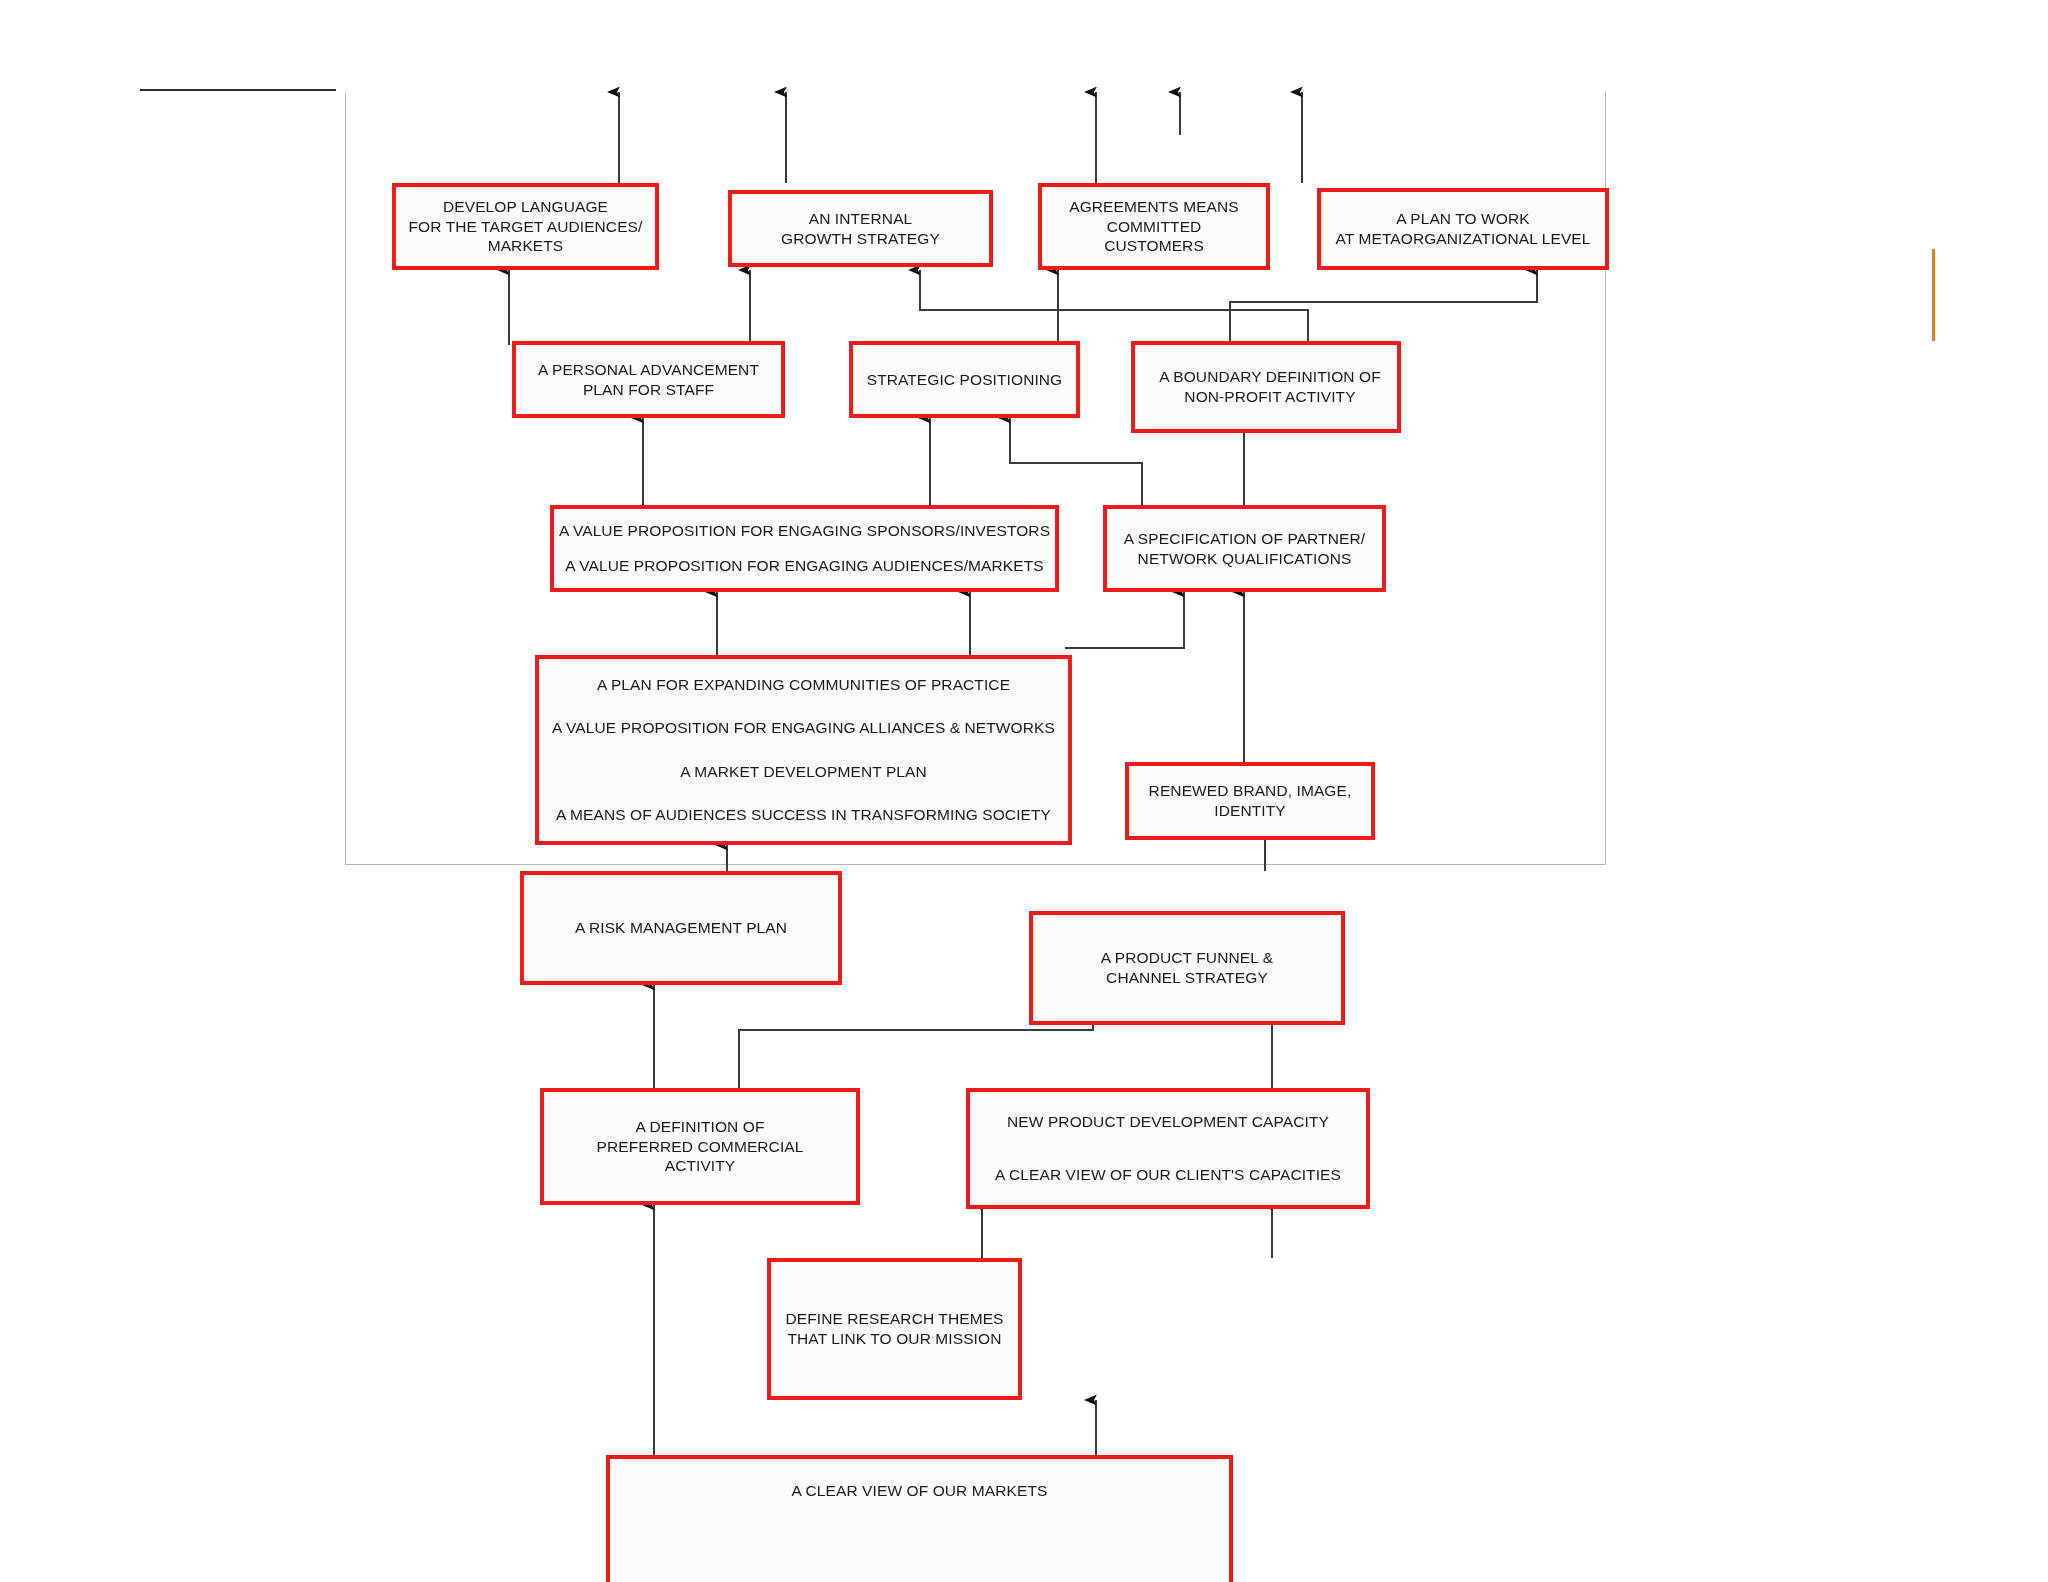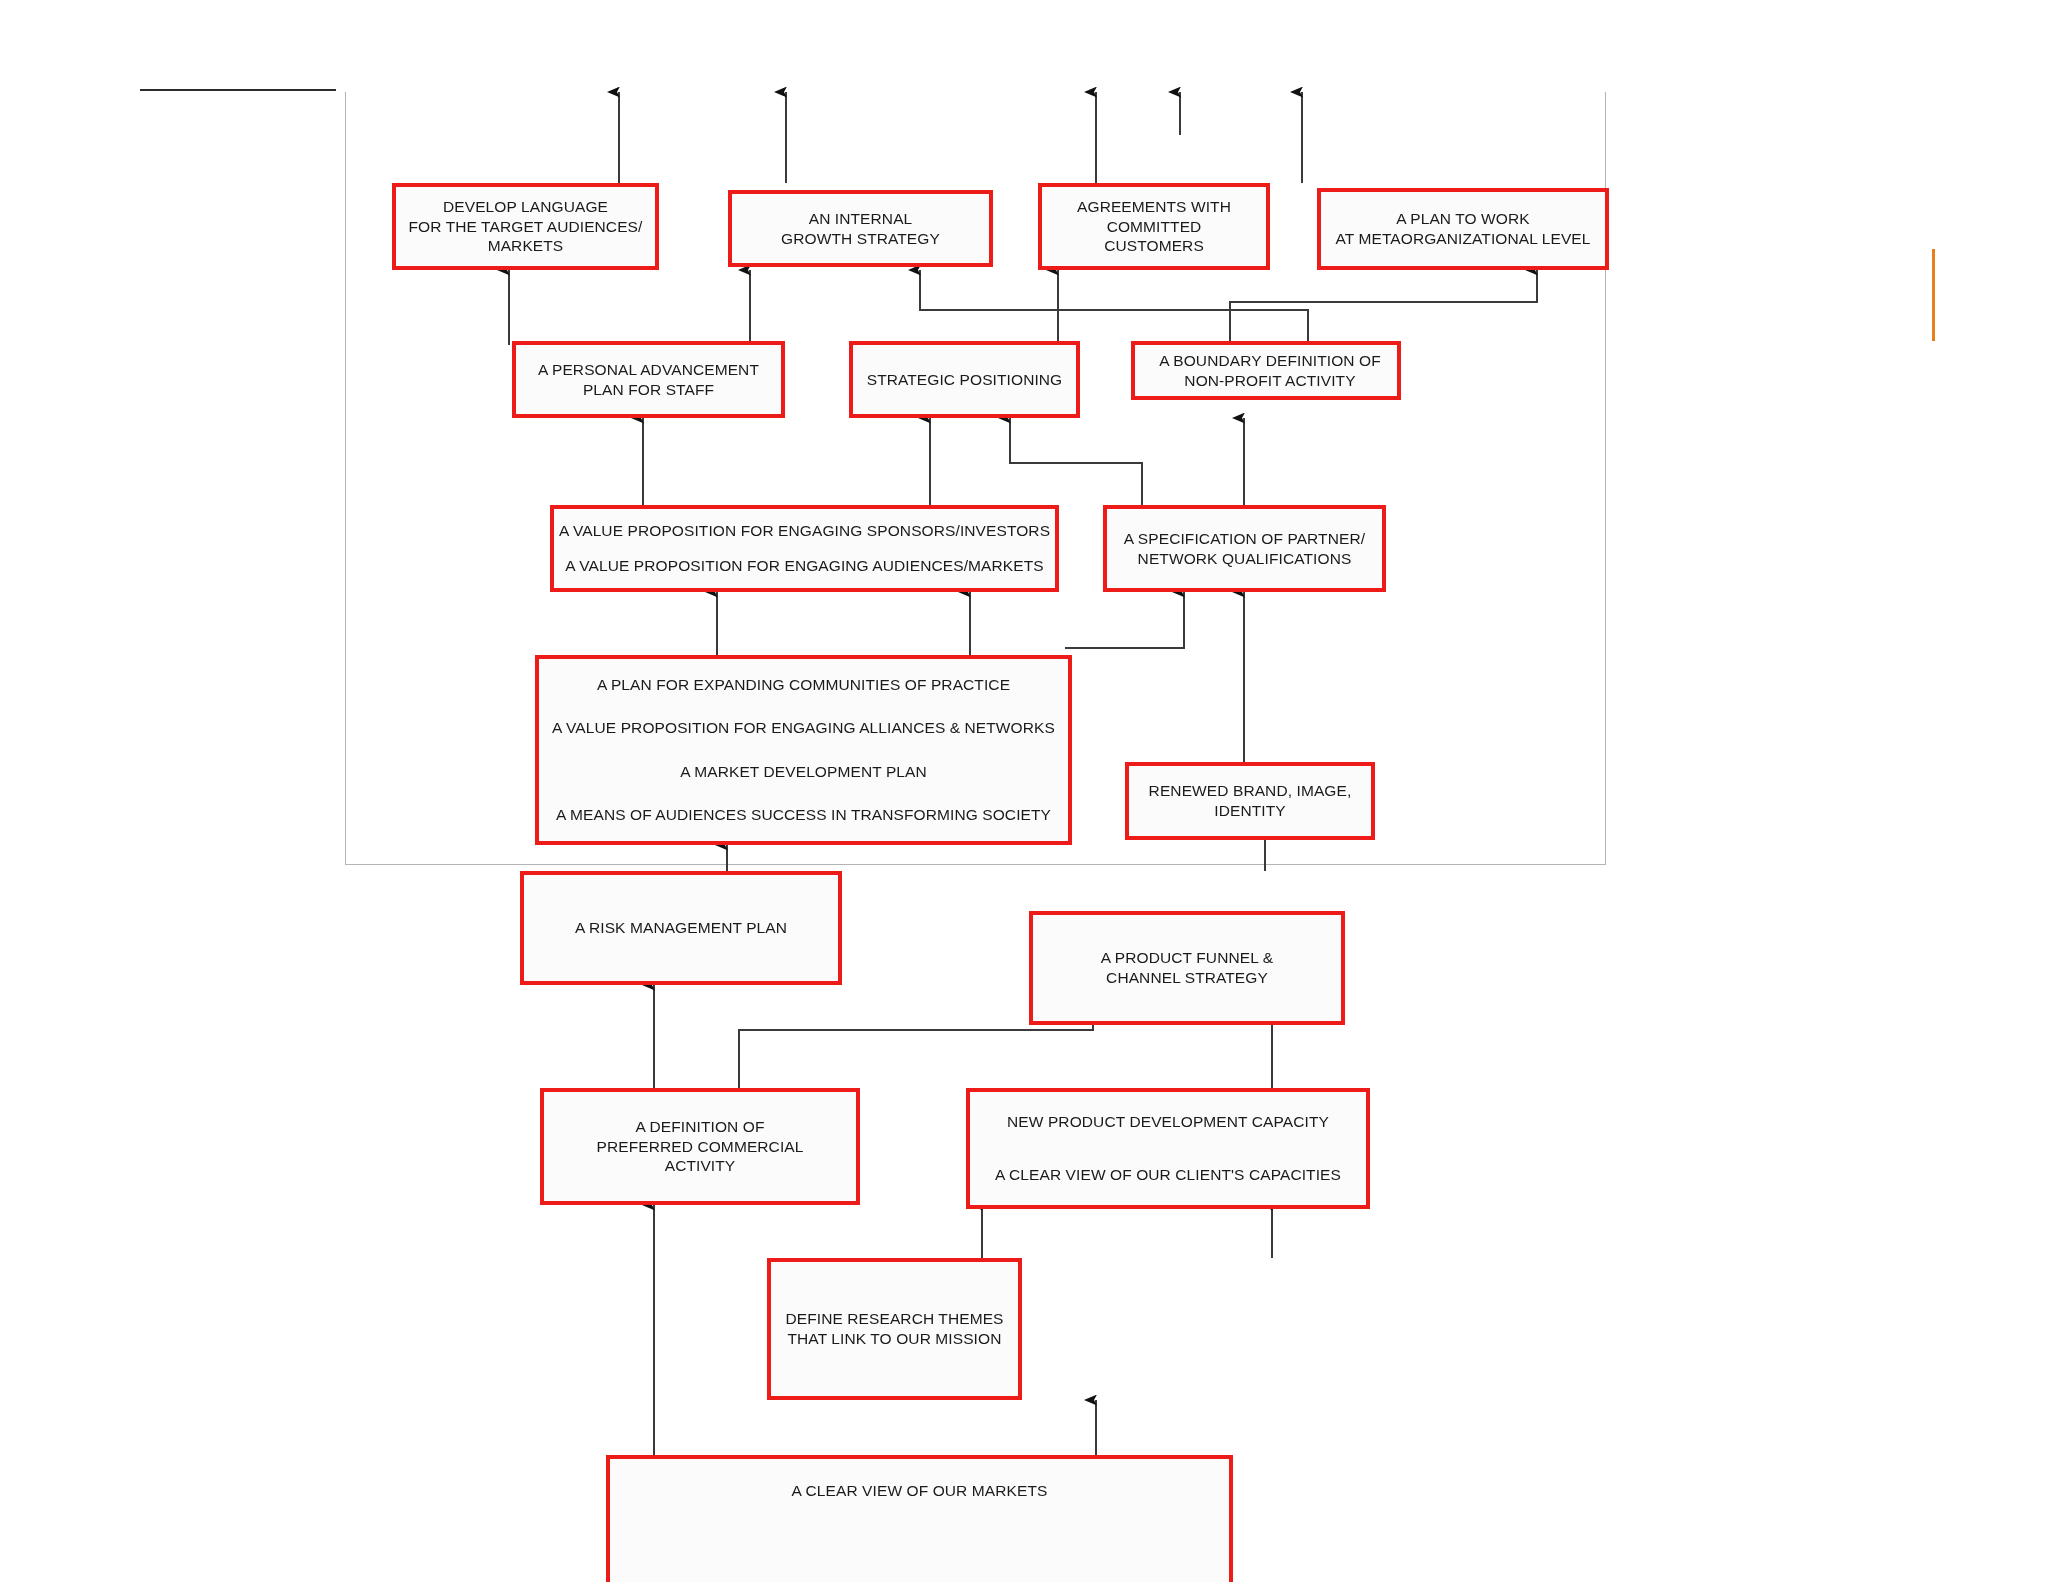--- a/index.html
+++ b/index.html
@@ -107,40 +107,40 @@
     <span class="ln">FOR THE TARGET AUDIENCES/</span>
     <span class="ln">MARKETS</span>
   </div>
 
   <div class="node" style="left:728px;top:190px;width:265px;height:77px;">
     <span class="ln">AN INTERNAL</span>
     <span class="ln">GROWTH STRATEGY</span>
   </div>
 
   <div class="node" style="left:1038px;top:183px;width:232px;height:87px;">
-    <span class="ln">AGREEMENTS WITH</span>
+    <span class="ln">AGREEMENTS MEANS</span>
     <span class="ln">COMMITTED</span>
     <span class="ln">CUSTOMERS</span>
   </div>
 
   <div class="node" style="left:1317px;top:188px;width:292px;height:82px;">
     <span class="ln">A PLAN TO WORK</span>
     <span class="ln">AT METAORGANIZATIONAL LEVEL</span>
   </div>
 
   <div class="node" style="left:512px;top:341px;width:273px;height:77px;">
     <span class="ln">A PERSONAL ADVANCEMENT</span>
     <span class="ln">PLAN FOR STAFF</span>
   </div>
 
   <div class="node" style="left:849px;top:341px;width:231px;height:77px;">
     <span class="ln">STRATEGIC POSITIONING</span>
   </div>
 
-  <div class="node" style="left:1131px;top:341px;width:270px;height:59px;padding-left:16px;">
+  <div class="node" style="left:1131px;top:341px;width:270px;height:92px;padding-left:16px;">
     <span class="ln">A BOUNDARY DEFINITION OF</span>
     <span class="ln">NON-PROFIT ACTIVITY</span>
   </div>
 
   <div class="node multi wide-list" style="left:550px;top:505px;width:509px;height:87px;">
     <span class="ln">A VALUE PROPOSITION FOR ENGAGING SPONSORS/INVESTORS</span>
     <span class="ln">A VALUE PROPOSITION FOR ENGAGING AUDIENCES/MARKETS</span>
   </div>
 
   <div class="node" style="left:1103px;top:505px;width:283px;height:87px;">

